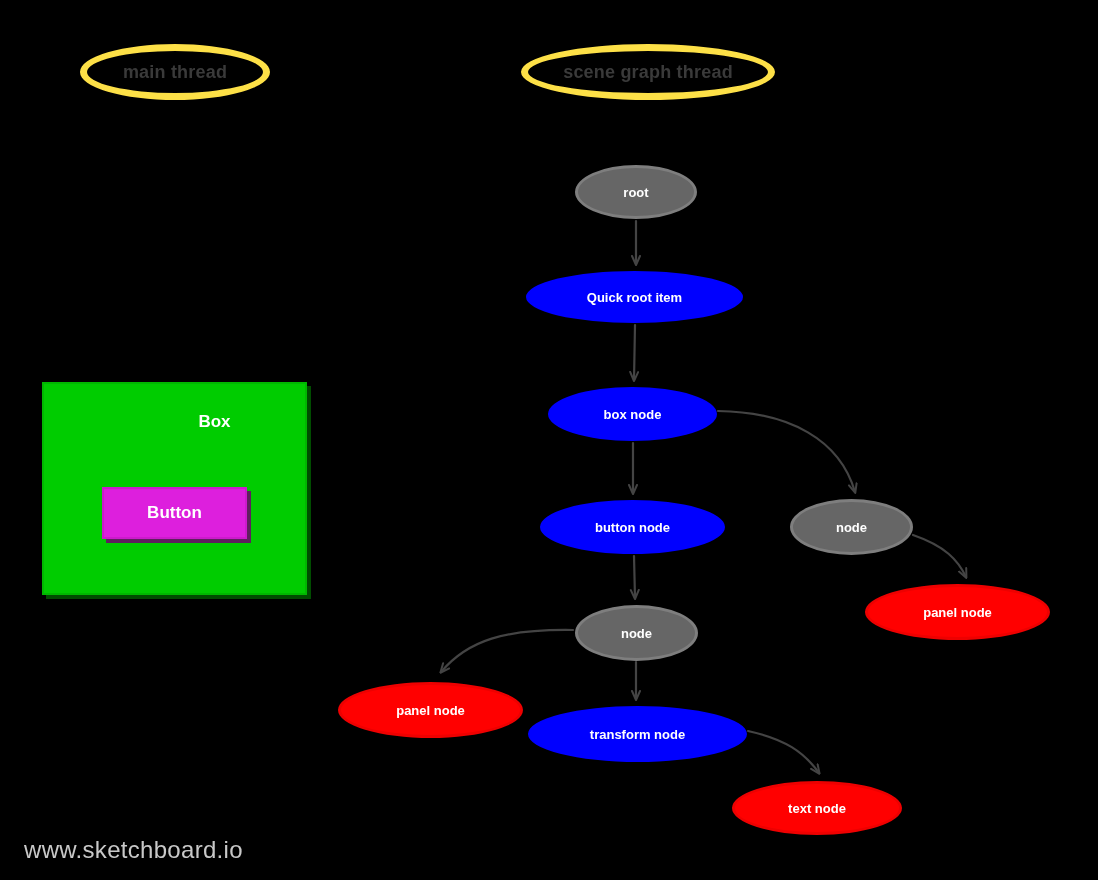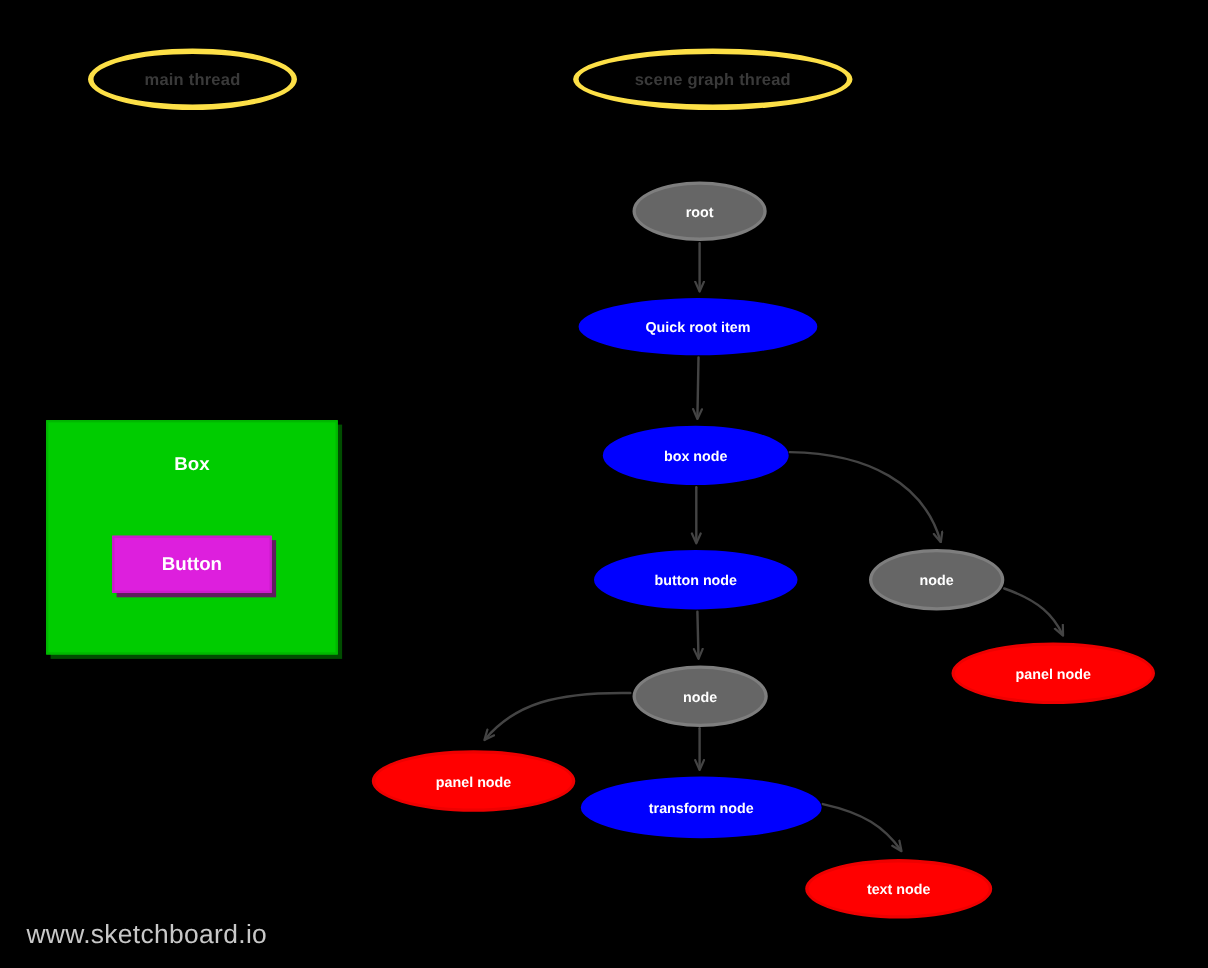--- a/index.html
+++ b/index.html
@@ -28,24 +28,24 @@
     height: 880px;
     pointer-events: none;
   }
   
   .thread-label {
     position: absolute;
     display: flex;
     align-items: center;
     justify-content: center;
     border-radius: 50%;
-    border: 5px solid #fde047;
+    border: 7px solid #fde047;
     color: #3a3a3a;
     font-weight: bold;
-    font-size: 15px;
+    font-size: 18px;
     letter-spacing: 0.2px;
     background: transparent;
     box-sizing: border-box;
   }
   
   .node {
     position: absolute;
     display: flex;
     align-items: center;
     justify-content: center;
@@ -88,20 +88,21 @@
     box-shadow: 4px 4px 0 rgba(110,0,110,0.85);
   }
   .ui-box-label {
     position: absolute;
     left: 0;
     width: 100%;
     text-align: center;
   }
   .ui-box-label.top {
     top: 28px;
+    margin-left: 40px;
   }
   .ui-box-label.center {
     top: 50%;
     transform: translateY(-50%);
   }
   
   .watermark {
     position: absolute;
     left: 24px;
     top: 836px;

